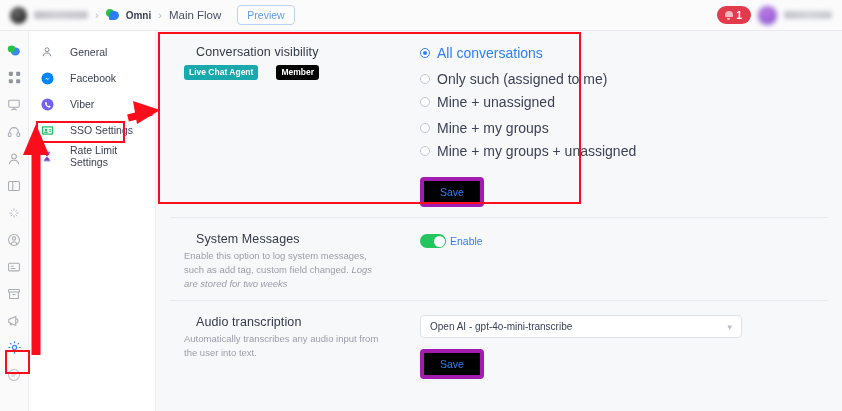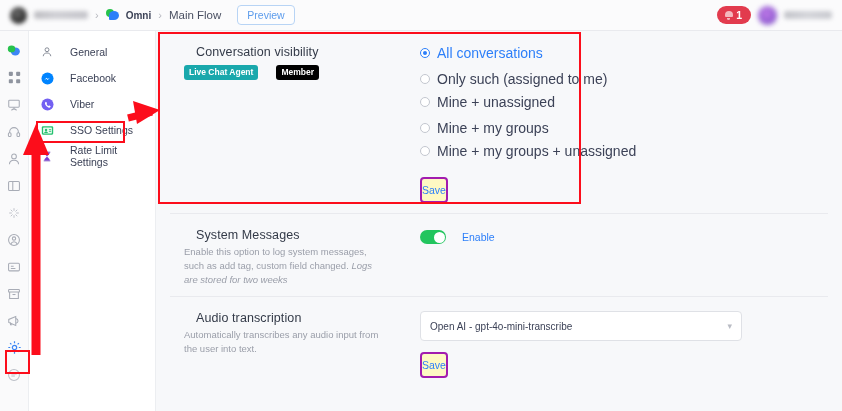--- a/index.html
+++ b/index.html
@@ -122,37 +122,37 @@
   .radio-row { display: flex; align-items: center; gap: 7px; margin-bottom: 7px; cursor: pointer; }
   .radio-row.gap-top { margin-top: 10px; }
   .rb { width: 10px; height: 10px; border-radius: 50%; border: 1px solid #c3c7cf; background: #fff; flex:0 0 10px; position: relative; }
   .rb.on { border-color: #2d7ff9; }
   .rb.on::after { content:""; position: absolute; left: 2px; top: 2px; width: 4px; height: 4px; border-radius: 50%; background: #2d7ff9; }
   .radio-label { font-size: 14px; color: #3c4257; text-align: center; }
   .radio-row.on .radio-label { color: #2d7ff9; }
 
   .save-btn {
     margin-top: 11px;
-    background: #fef9c3; border: 2px solid #a21caf; border-radius: 4px;
-    color: #2d7ff9; font-size: 10.5px; padding: 5px 0; cursor: pointer;
+    background: #000000; border: 4px solid #a21caf; border-radius: 4px;
+    color: #2d7ff9; font-size: 10.5px; padding: 5px 16px; cursor: pointer;
     font-family: "Liberation Sans", sans-serif;
   }
 
   .divider { height: 1px; background: #e9eaee; margin: 0 14px; }
 
-  .toggle-wrap { display: flex; align-items: center; gap: 16px; padding-top: 2px; }
+  .toggle-wrap { display: flex; align-items: center; gap: 4px; padding-top: 2px; }
   .toggle {
     width: 26px; height: 14px; border-radius: 8px; background: #22c55e;
     position: relative; cursor: pointer; flex: 0 0 26px;
   }
   .toggle .knob { position: absolute; right: 1.5px; top: 1.5px; width: 11px; height: 11px; border-radius: 50%; background: #fff; }
   .toggle-label { font-size: 10.5px; color: #2d7ff9; }
 
   .select-box {
-    width: 322px; height: 30px; background: #fff;
+    width: 322px; height: 23px; background: #fff;
     border: 1px solid #dfe1e6; border-radius: 4px;
     display: flex; align-items: center; padding: 0 9px;
     font-size: 10px; color: #3c4257; cursor: pointer;
   }
   .select-box .chev { margin-left: auto; color: #b9bcc4; font-size: 9px; }
 
   
   .anno { position: absolute; pointer-events: none; z-index: 40; }
   .anno-box { border: 2.5px solid #fc0d1b; }
   .anno-rect-panel { left: 158px; top: 32px; width: 423px; height: 172px; }

